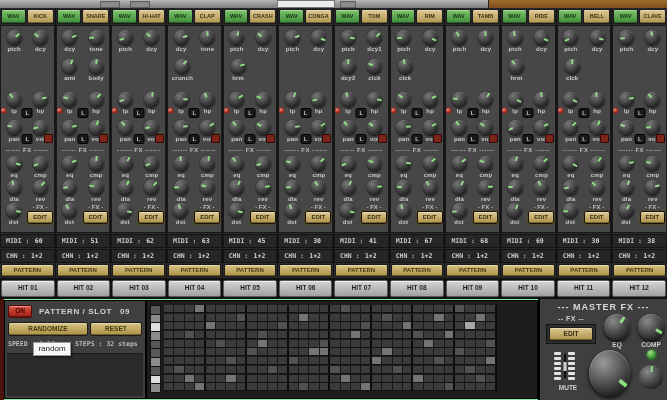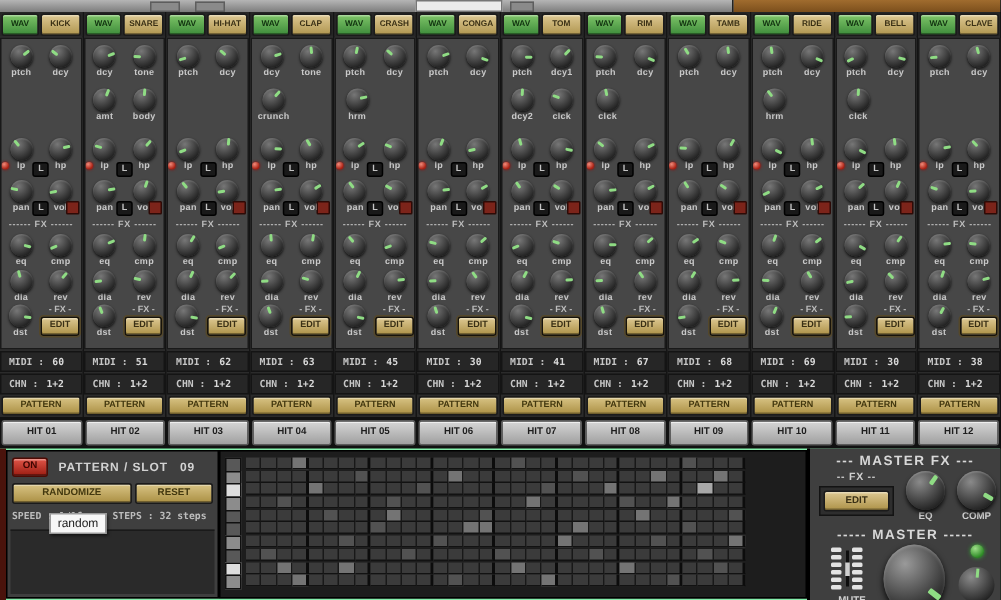--- a/index.html
+++ b/index.html
@@ -1869,21 +1869,20 @@
             </div>
           <div class="m-klabel">EQ</div>
         </div>
         <div class="m-knobcell">
           <div class="m-knob">
               <div class="ind" style="transform:rotate(120deg)"></div>
             </div>
           <div class="m-klabel">COMP</div>
         </div>
       </div>
-      <div class="m-title">----- MASTER -----</div>
       <div id="m-bottomrow">
         <div id="vu">
           <div class="vu-col">
               <div class="vu-seg"></div>
               <div class="vu-seg"></div>
               <div class="vu-seg"></div>
               <div class="vu-seg"></div>
               <div class="vu-seg"></div>
               <div class="vu-seg"></div>
             </div>

